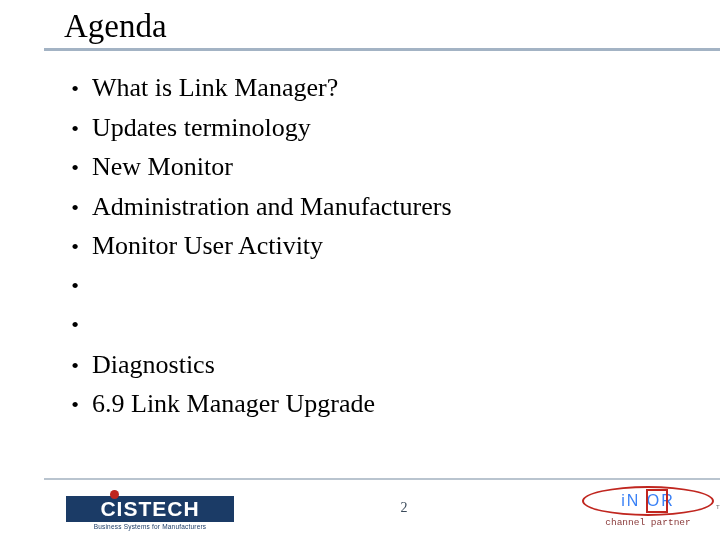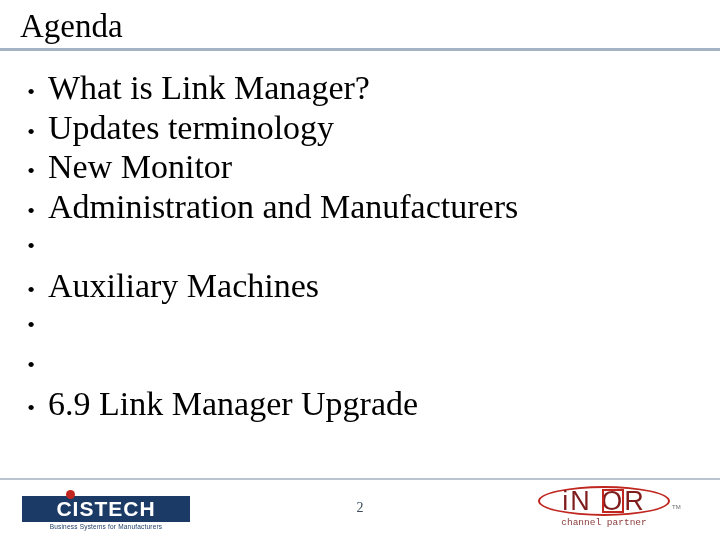--- a/index.html
+++ b/index.html
@@ -11,20 +11,21 @@
     height: 540px;
     background: #ffffff;
     font-family: "Liberation Serif", serif;
     overflow: hidden;
   }
   .slide {
     position: relative;
     width: 605px;
     height: 540px;
     background: #ffffff;
+    margin-left: 44px;
   }
   .title {
     position: absolute;
     left: 20px;
     top: 6px;
     font-size: 33px;
     line-height: 40px;
     color: #000000;
     font-family: "Liberation Serif", serif;
     font-weight: normal;
@@ -51,21 +52,21 @@
   }
   .bullet-dot {
     width: 34px;
     text-align: center;
     font-size: 22px;
     line-height: 39.5px;
     color: #000000;
     flex: 0 0 34px;
   }
   .bullet-text {
-    font-size: 34px;
+    font-size: 26px;
     line-height: 39.5px;
     color: #000000;
     font-family: "Liberation Serif", serif;
     white-space: nowrap;
   }
   .footer-rule {
     position: absolute;
     left: 0px;
     top: 478px;
     width: 720px;
@@ -155,22 +156,22 @@
   }
   .infor-word {
     position: absolute;
     left: 0;
     top: 0;
     width: 132px;
     height: 30px;
     line-height: 30px;
     text-align: center;
     font-family: "Liberation Sans", sans-serif;
-    font-size: 27px;
-    color: #7f1d1d;
+    font-size: 16px;
+    color: #3b82f6;
     letter-spacing: 2px;
   }
   .infor-box {
     position: absolute;
     left: 64px;
     top: 3px;
     width: 22px;
     height: 24px;
     border: 2px solid #c0261f;
     box-sizing: border-box;
@@ -214,30 +215,31 @@
     <div class="bullet-row">
       <span class="bullet-dot">•</span>
       <span class="bullet-text">New Monitor</span>
     </div>
     <div class="bullet-row">
       <span class="bullet-dot">•</span>
       <span class="bullet-text">Administration and Manufacturers</span>
     </div>
     <div class="bullet-row">
       <span class="bullet-dot">•</span>
-    </div>
-    <div class="bullet-row">
-      <span class="bullet-dot">•</span>
-      <span class="bullet-text">Auxiliary Machines</span>
-    </div>
-    <div class="bullet-row">
-      <span class="bullet-dot">•</span>
-    </div>
-    <div class="bullet-row">
-      <span class="bullet-dot">•</span>
+      <span class="bullet-text">Monitor User Activity</span>
+    </div>
+    <div class="bullet-row">
+      <span class="bullet-dot">•</span>
+    </div>
+    <div class="bullet-row">
+      <span class="bullet-dot">•</span>
+    </div>
+    <div class="bullet-row">
+      <span class="bullet-dot">•</span>
+      <span class="bullet-text">Diagnostics</span>
     </div>
     <div class="bullet-row">
       <span class="bullet-dot">•</span>
       <span class="bullet-text">6.9 Link Manager Upgrade</span>
     </div>
   </div>
 
   <div class="footer-rule"></div>
 
   <div class="slide-number">2</div>

